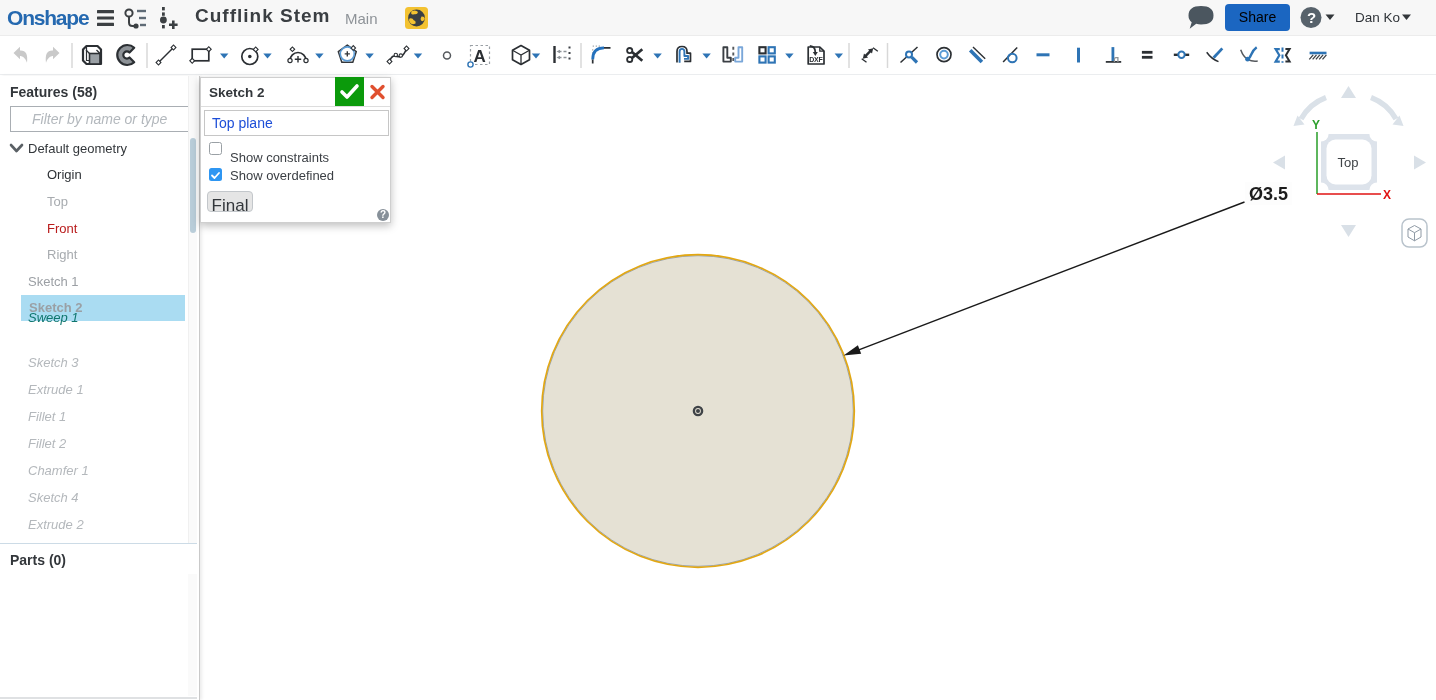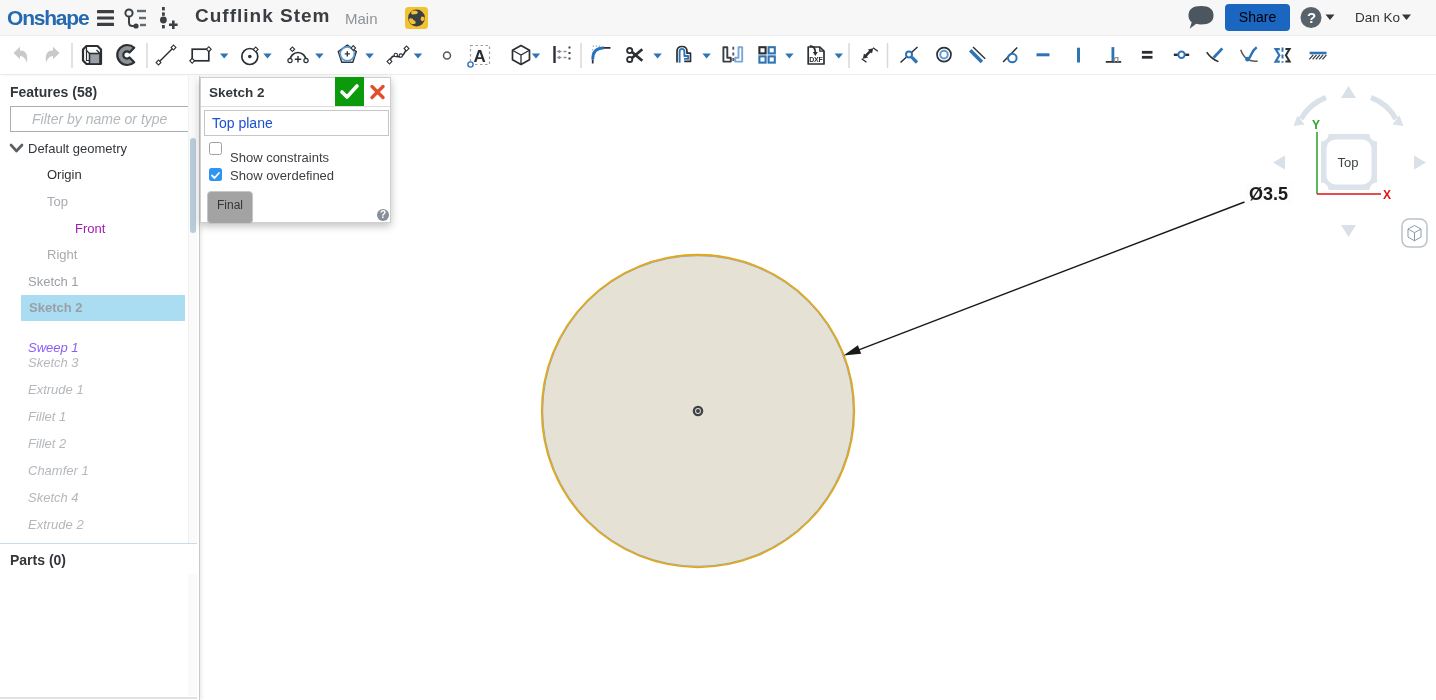--- a/index.html
+++ b/index.html
@@ -45,23 +45,23 @@
   background:#fff; border:1px solid #cfcfcf;
   box-shadow:0 3px 8px rgba(0,0,0,0.25); }
 #dlg-title { position:absolute; left:8px; top:7px; font-size:13.5px; font-weight:bold; color:#33373b; }
 #dlg-ok { position:absolute; left:134px; top:-1px; width:29px; height:29px; background:#0b9a0b; }
 #dlg-x { position:absolute; left:165px; top:0px; width:24px; height:28px; }
 #dlg-div { position:absolute; left:0; top:28px; width:100%; height:1px; background:#ddd; }
 #dlg-input { position:absolute; left:3px; top:32px; width:185px; height:26px;
   border:1px solid #c6c6c6; font-size:14px; color:#1d4ed8; line-height:24px; padding-left:7px; }
 .cb { position:absolute; width:13px; height:13px; border-radius:2.5px; }
 .cb-label { position:absolute; font-size:13px; color:#3b3f44; }
-#final-btn { position:absolute; left:6px; top:113px; width:46px; height:33px;
-  border:1px solid #c3c7cb; border-radius:4px; background:#a3a3a3;
-  font-size:12px; color:#33373b; text-align:center; line-height:27px; }
+#final-btn { position:absolute; left:6px; top:113px; width:46px; height:21px;
+  border:1px solid #c3c7cb; border-radius:4px; background:#e5e5e5;
+  font-size:17px; color:#33373b; text-align:center; line-height:27px; }
 #dlg-help { position:absolute; left:176px; top:131px; width:12px; height:12px;
   border-radius:50%; background:#879099; color:#fff; font-size:10px; font-weight:bold;
   text-align:center; line-height:12px; }
 
 
 #canvas-svg { position:absolute; left:0px; top:0px; }
 </style>
 </head>
 <body>
 <div id="app">
@@ -387,26 +387,26 @@
   <div id="lpanel"></div>
   <div id="feat-hdr">Features (58)</div>
   <div id="filter">Filter by name or type</div>
   <div id="ftree">
     <div class="frow" style="top:135px; left:28px; color:#33373b;">Default geometry</div>
     <svg style="position:absolute; left:9px; top:143px;" width="15" height="11">
         <path d="M2 2 L7.5 8 L13 2" stroke="#5a6065" stroke-width="2.6" fill="none" stroke-linecap="round" stroke-linejoin="round"></path>
       </svg>
     <div class="frow" style="top:161px; left:47px; color:#2e3236;">Origin</div>
     <div class="frow" style="top:188px; left:47px; color:#a7abaf;">Top</div>
-    <div class="frow" style="top:215px; left:47px; color:#a21caf;margin-left:28px;">Front</div>
+    <div class="frow" style="top:215px; left:47px; color:#b91c1c;">Front</div>
     <div class="frow" style="top:241px; left:47px; color:#a7abaf;">Right</div>
     <div class="frow" style="top:268px; left:28px; color:#9b9fa4;">Sketch 1</div>
     <div style="position:absolute; left:21px; top:295px; width:164px; height:26px; background:#aadcf2;"></div>
     <div class="frow" style="top:295px; left:29px; color:#9aa0a5; font-weight:bold; height:26px; line-height:26px;">Sketch 2</div>
-    <div class="frow" style="top:334px; left:28px; color:#8b5cf6; font-style:italic;">Sweep 1</div>
+    <div class="frow" style="top:304px; left:28px; color:#0f766e; font-style:italic;">Sweep 1</div>
     <div class="frow" style="top:349px; left:28px; color:#b4b8bc; font-style:italic;">Sketch 3</div>
     <div class="frow" style="top:376px; left:28px; color:#b4b8bc; font-style:italic;">Extrude 1</div>
     <div class="frow" style="top:403px; left:28px; color:#b4b8bc; font-style:italic;">Fillet 1</div>
     <div class="frow" style="top:430px; left:28px; color:#b4b8bc; font-style:italic;">Fillet 2</div>
     <div class="frow" style="top:457px; left:28px; color:#b4b8bc; font-style:italic;">Chamfer 1</div>
     <div class="frow" style="top:484px; left:28px; color:#b4b8bc; font-style:italic;">Sketch 4</div>
     <div class="frow" style="top:511px; left:28px; color:#b4b8bc; font-style:italic;">Extrude 2</div>
   </div>
   <div id="parts-sep"></div>
   <div id="parts-hdr">Parts (0)</div>

